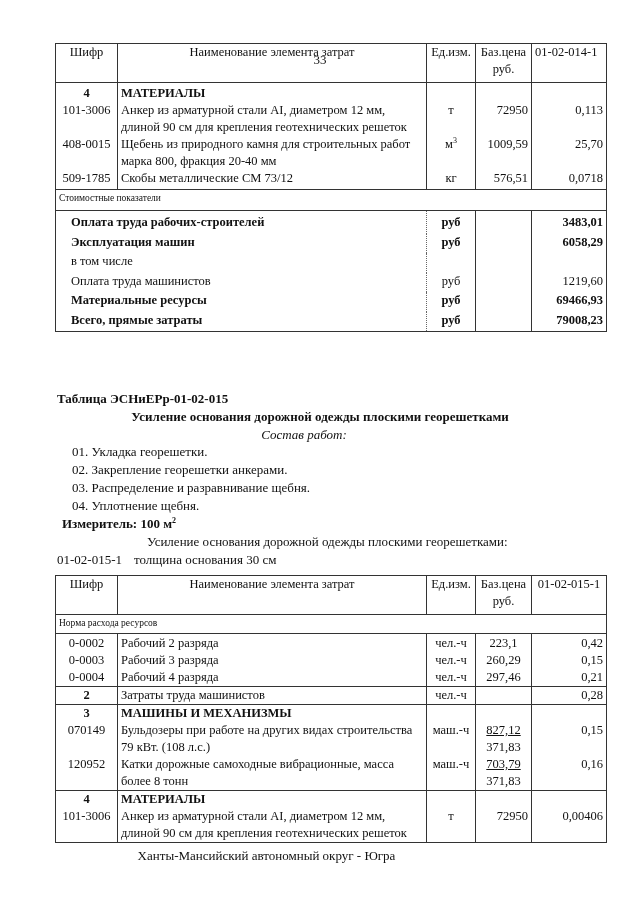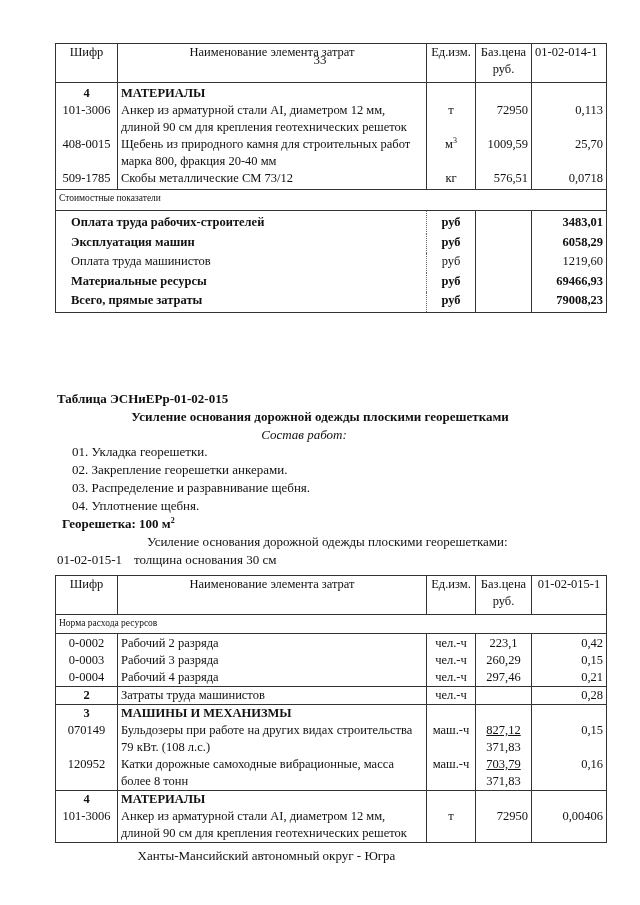--- a/index.html
+++ b/index.html
@@ -92,20 +92,26 @@
     <td class="c4 bl"></td>
     <td class="c5 bl outer-r b" style="padding-top:3px">3483,01</td>
   </tr>
   <tr class="stat">
     <td colspan="2" class="outer-l name b">Эксплуатация машин</td>
     <td class="c3 blt b">руб</td>
     <td class="c4 bl"></td>
     <td class="c5 bl outer-r b">6058,29</td>
   </tr>
   <tr class="stat">
+    <td colspan="2" class="outer-l name">в том числе</td>
+    <td class="c3 blt"></td>
+    <td class="c4 bl"></td>
+    <td class="c5 bl outer-r"></td>
+  </tr>
+  <tr class="stat">
     <td colspan="2" class="outer-l name">Оплата труда машинистов</td>
     <td class="c3 blt">руб</td>
     <td class="c4 bl"></td>
     <td class="c5 bl outer-r">1219,60</td>
   </tr>
   <tr class="stat">
     <td colspan="2" class="outer-l name b">Материальные ресурсы</td>
     <td class="c3 blt b">руб</td>
     <td class="c4 bl"></td>
     <td class="c5 bl outer-r b">69466,93</td>
@@ -119,21 +125,21 @@
 </tbody>
   </table>
 
 <div class="abs t2-title">Таблица  ЭСНиЕРр-01-02-015</div>
 <div class="abs t2-subtitle">Усиление основания дорожной одежды плоскими георешетками</div>
 <div class="abs t2-composition">Состав работ:</div>
 <div class="abs work" style="top:444px">01. Укладка георешетки.</div>
 <div class="abs work" style="top:462px">02. Закрепление георешетки анкерами.</div>
 <div class="abs work" style="top:480px">03. Распределение и разравнивание щебня.</div>
 <div class="abs work" style="top:498px">04. Уплотнение щебня.</div>
-<div class="abs meter"><span>Георешетка: 100 м</span><sup>2</sup></div>
+<div class="abs meter"><span>Измеритель: 100 м</span><sup>2</sup></div>
 <div class="abs desc">Усиление основания дорожной одежды плоскими георешетками:</div>
 <div class="abs code-line"><span>01-02-015-1</span><span class="d">толщина основания 30 см</span></div>
 
 <table class="tbl" style="top:575px;">
   <tbody>
       <tr class="hdr">
     <td class="c1 outer-l bt bb">Шифр</td>
     <td class="c2 bl bt bb">Наименование элемента затрат</td>
     <td class="c3 bl bt bb">Ед.изм.</td>
     <td class="c4 bl bt bb" style="text-align:center"><span>Баз.цена</span><br><span>руб.</span></td>

